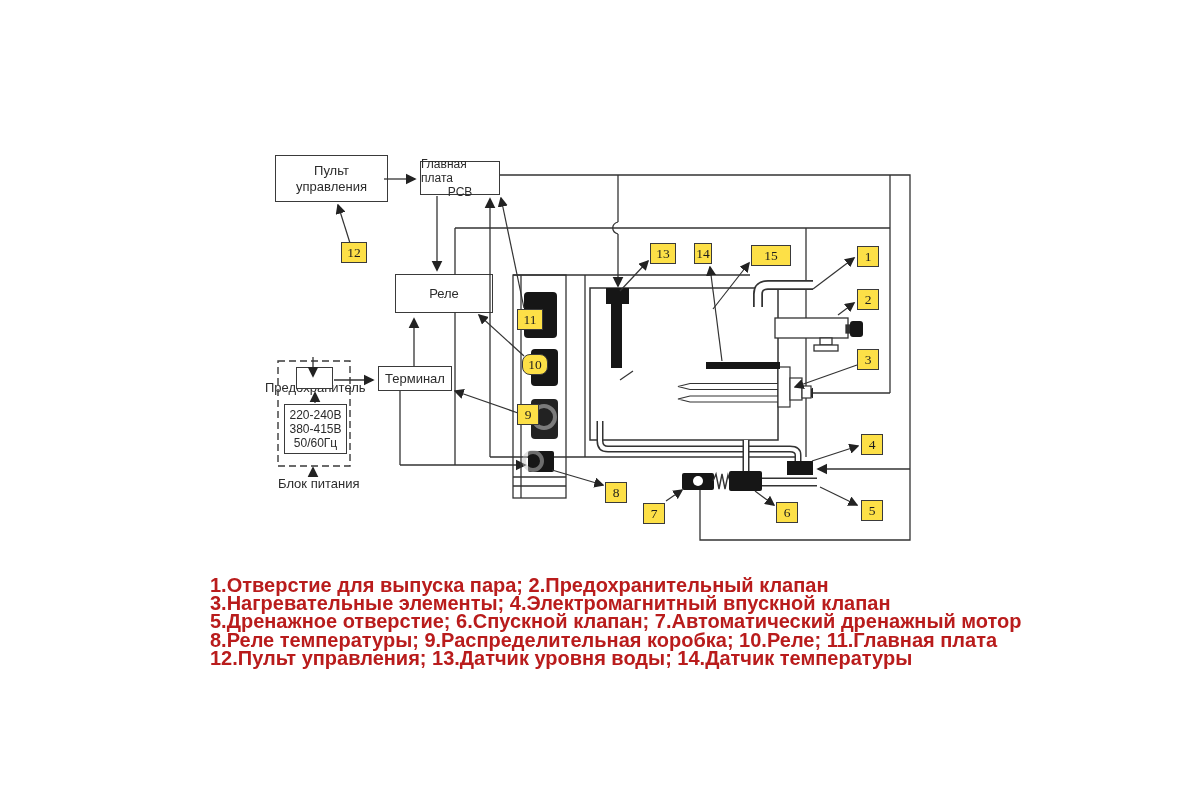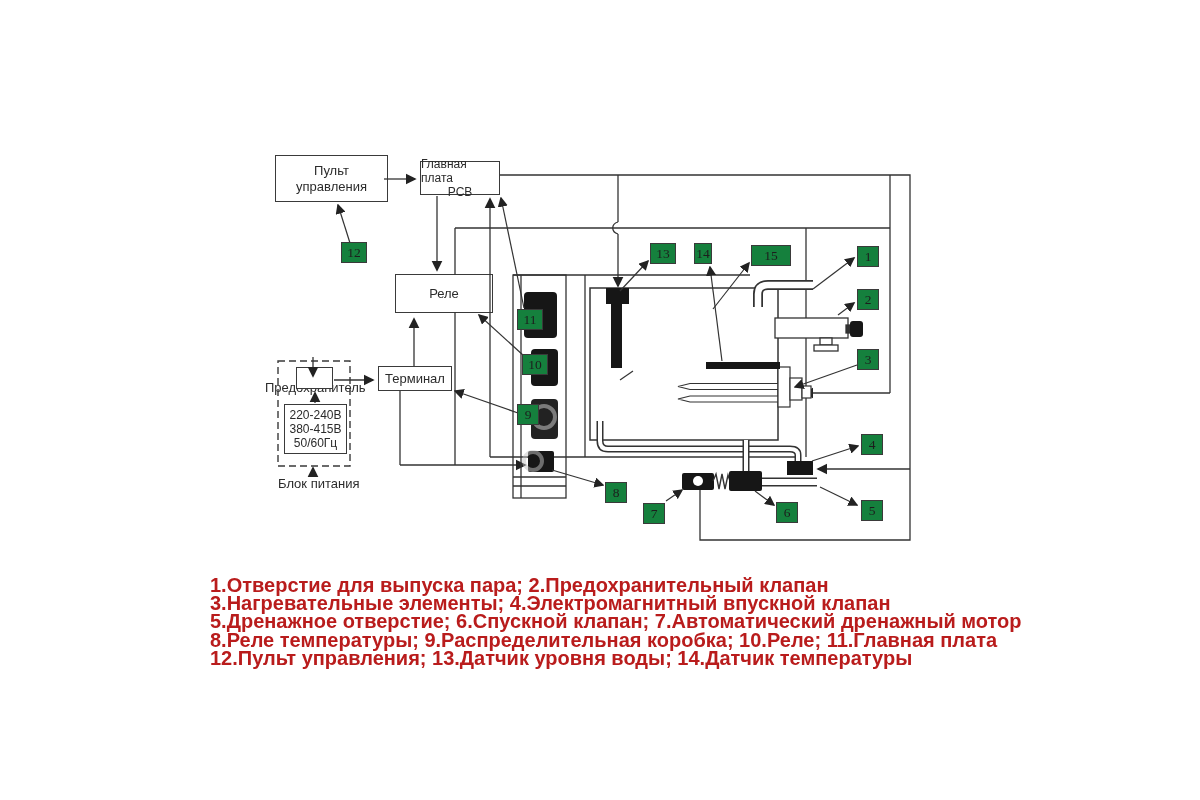--- a/index.html
+++ b/index.html
@@ -3,21 +3,21 @@
 <meta charset="utf-8">
 <style>
   html,body{margin:0;padding:0;background:#fff;}
   #canvas{position:relative;width:1200px;height:800px;background:#ffffff;overflow:hidden;
           font-family:"Liberation Sans", sans-serif;color:#222;}
   .tbox{position:absolute;background:#fff;border:1.4px solid #3a3a3a;display:flex;
         flex-direction:column;align-items:center;justify-content:center;
         font-size:13px;line-height:16px;color:#2b2b2b;text-align:left;box-sizing:border-box;}
   .tbox.small{font-size:12px;line-height:14px;}
   .flabel{position:absolute;font-size:13px;color:#2b2b2b;white-space:nowrap;}
-  .callout{position:absolute;background:#15803d;border:1.3px solid #3a3a3a;box-sizing:border-box;
+  .callout{position:absolute;background:#fde047;border:1.3px solid #3a3a3a;box-sizing:border-box;
            display:flex;align-items:center;justify-content:center;
            font-family:"Liberation Serif", serif;font-size:13.5px;color:#1d1d1d;}
   .legend{position:absolute;left:210px;top:576px;width:620px;font-size:20px;
           line-height:18.2px;color:#b91c1c;font-weight:bold;}
   .legend div{white-space:nowrap;}
   svg.wires{position:absolute;left:0;top:0;pointer-events:none;}
 </style>
 </head>
 <body>
 
@@ -202,21 +202,21 @@
     </div>
   <div class="callout" style="left:643px;top:503px;width:22px;height:21px;">
       <span>7</span>
     </div>
   <div class="callout" style="left:605px;top:482px;width:22px;height:21px;">
       <span>8</span>
     </div>
   <div class="callout" style="left:517px;top:404px;width:22px;height:21px;">
       <span>9</span>
     </div>
-  <div class="callout" style="left:522px;top:354px;width:26px;height:21px;">
+  <div class="callout" style="left:522px;top:354px;width:26px;height:21px;border-radius:8px;">
       <span>10</span>
     </div>
   <div class="callout" style="left:517px;top:309px;width:26px;height:21px;">
       <span>11</span>
     </div>
   <div class="callout" style="left:341px;top:242px;width:26px;height:21px;">
       <span>12</span>
     </div>
   <div class="callout" style="left:650px;top:243px;width:26px;height:21px;">
       <span>13</span>

